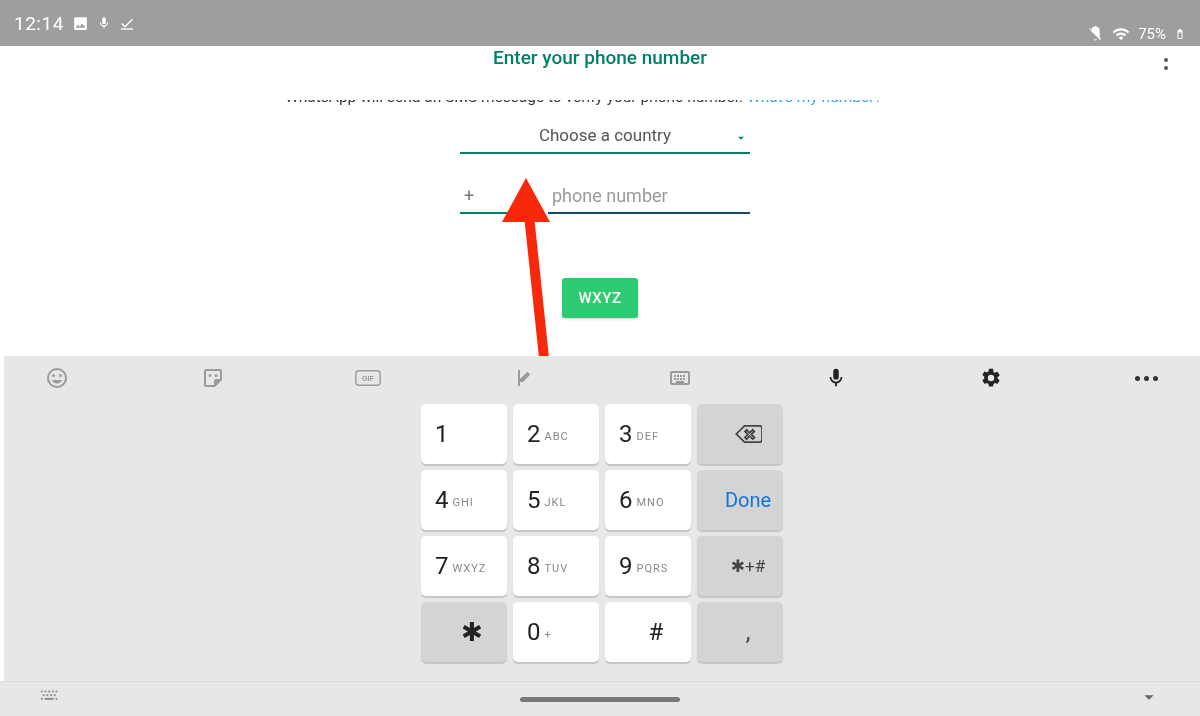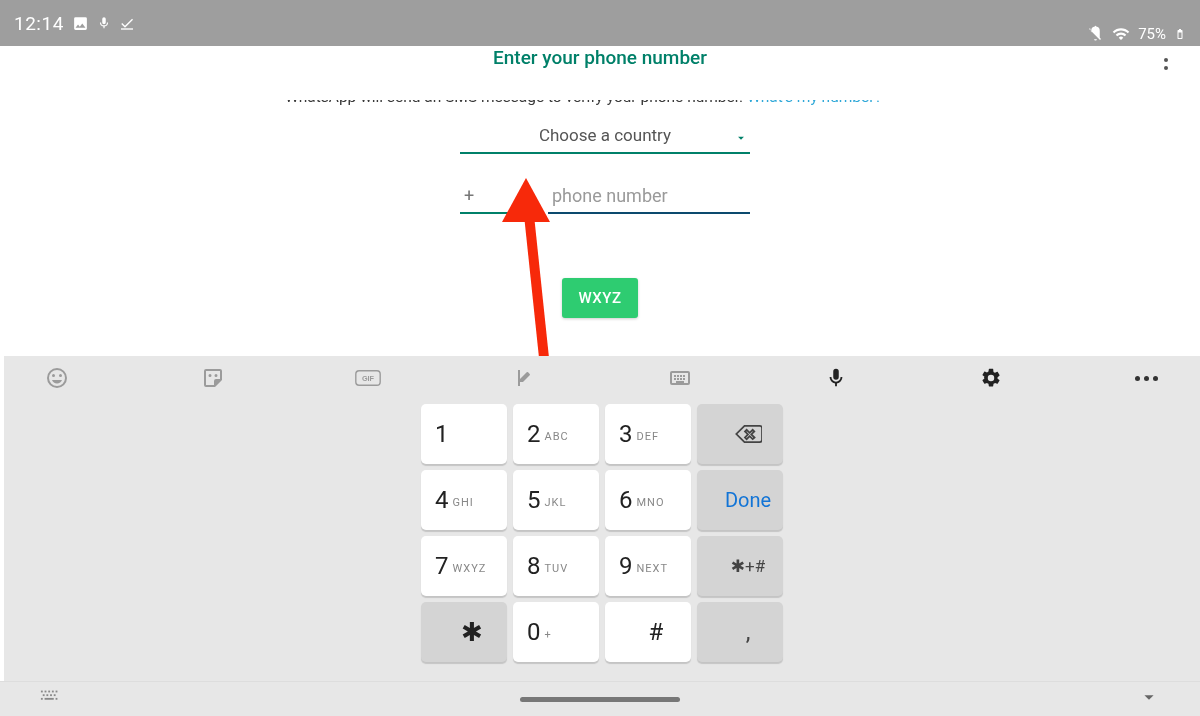--- a/index.html
+++ b/index.html
@@ -245,21 +245,21 @@
         <div class="key">
             <span>7</span>
             <span class="sub">WXYZ</span>
           </div>
         <div class="key">
             <span>8</span>
             <span class="sub">TUV</span>
           </div>
         <div class="key">
             <span>9</span>
-            <span class="sub">NEXT</span>
+            <span class="sub">PQRS</span>
           </div>
         <div class="key gray center sym">
             <span>✱+#</span>
           </div>
       </div>
       <div class="kb-row">
         <div class="key gray center">
             <span style="font-size:26px;">✱</span>
           </div>
         <div class="key">

